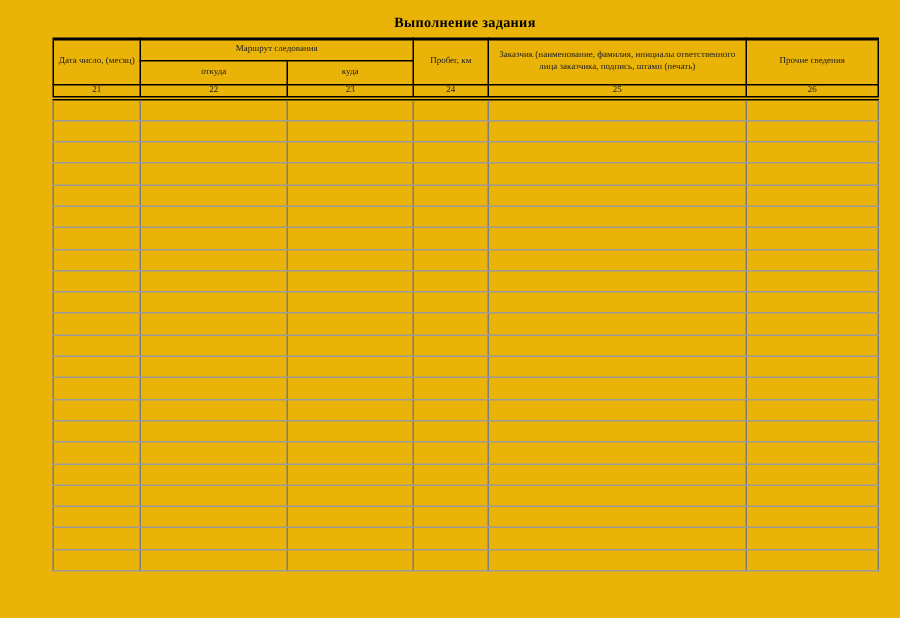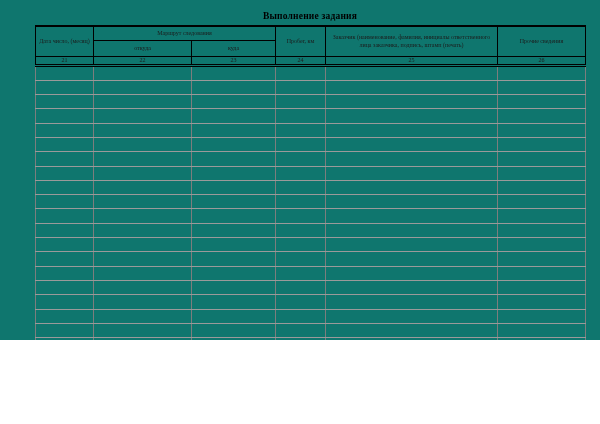--- a/index.html
+++ b/index.html
@@ -4,22 +4,22 @@
 <style>
   html, body {
     margin: 0;
     padding: 0;
     background: #ffffff;
     font-family: "Liberation Serif", "DejaVu Serif", serif;
   }
   .page {
     position: relative;
     width: 600px;
-    height: 340px;
-    background: #0f766e;
+    height: 412px;
+    background: #eab308;
     overflow: hidden;
     font-family: Liberation Serif, serif;
   }
   .doc-title {
     position: absolute;
     left: 35px;
     top: 11px;
     width: 550px;
     text-align: center;
     font-weight: bold;

